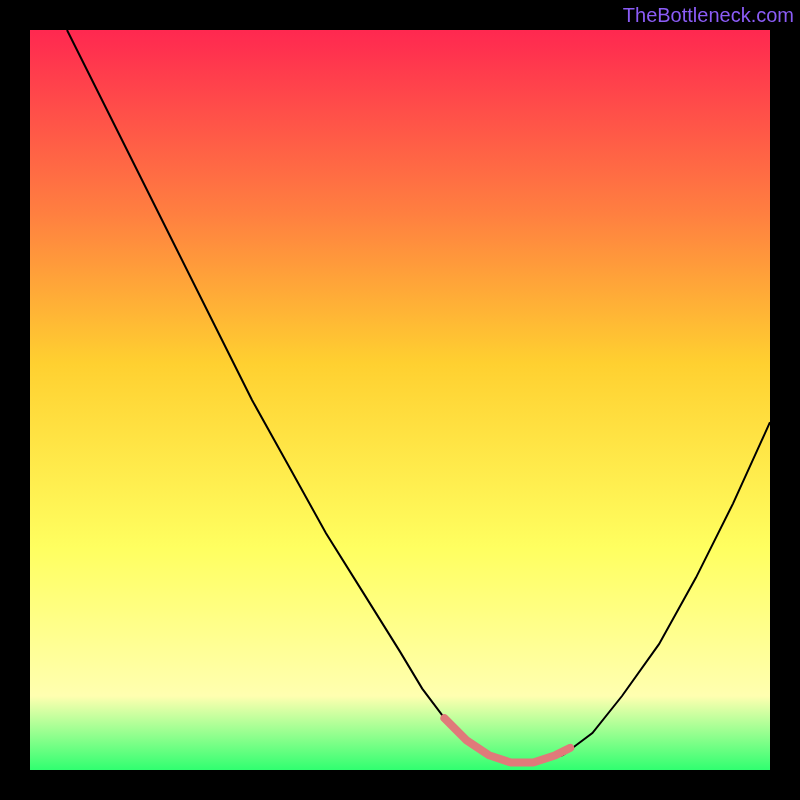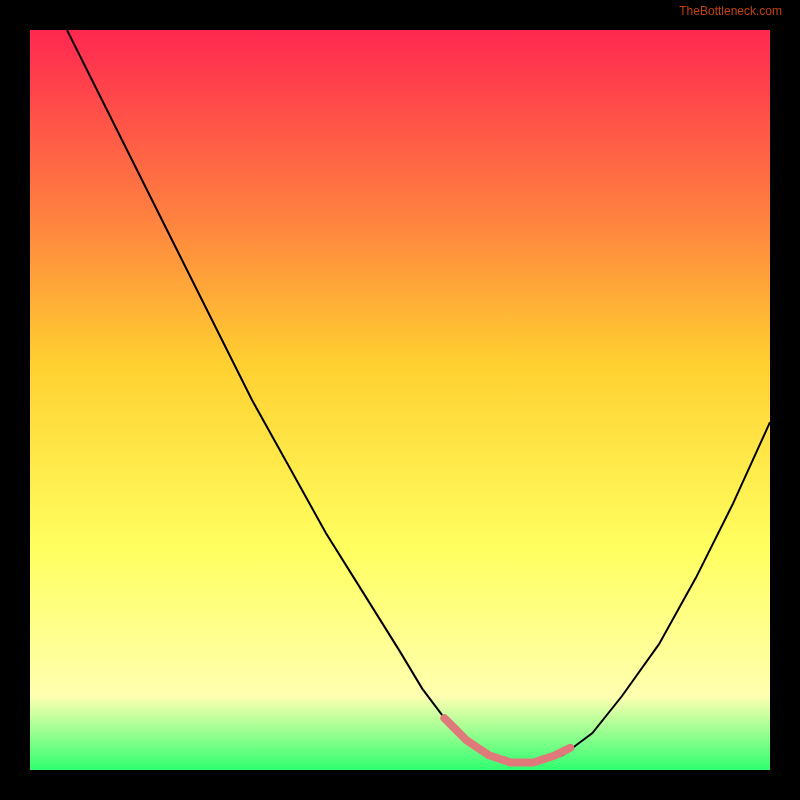--- a/index.html
+++ b/index.html
@@ -7,23 +7,23 @@
     padding: 0;
     width: 800px;
     height: 800px;
     background: #000;
     font-family: Arial, Helvetica, sans-serif;
     position: relative;
   }
   .watermark {
     position: absolute;
     top: 4px;
-    right: 18px;
-    font-size: 12px;
-    color: #c2410c;
+    right: 6px;
+    font-size: 20px;
+    color: #8b5cf6;
     font-weight: 500;
     z-index: 10;
   }
   .plot-area {
     position: absolute;
     left: 30px;
     top: 30px;
     width: 740px;
     height: 740px;
   }

